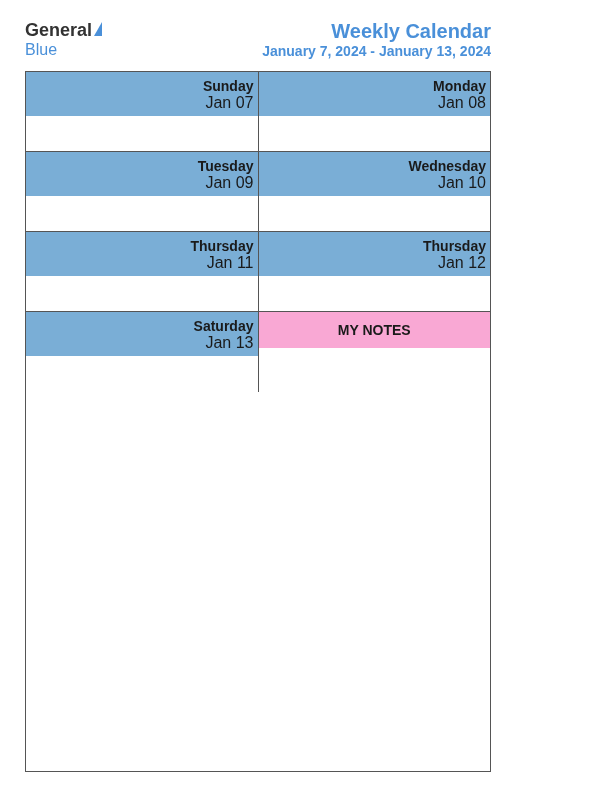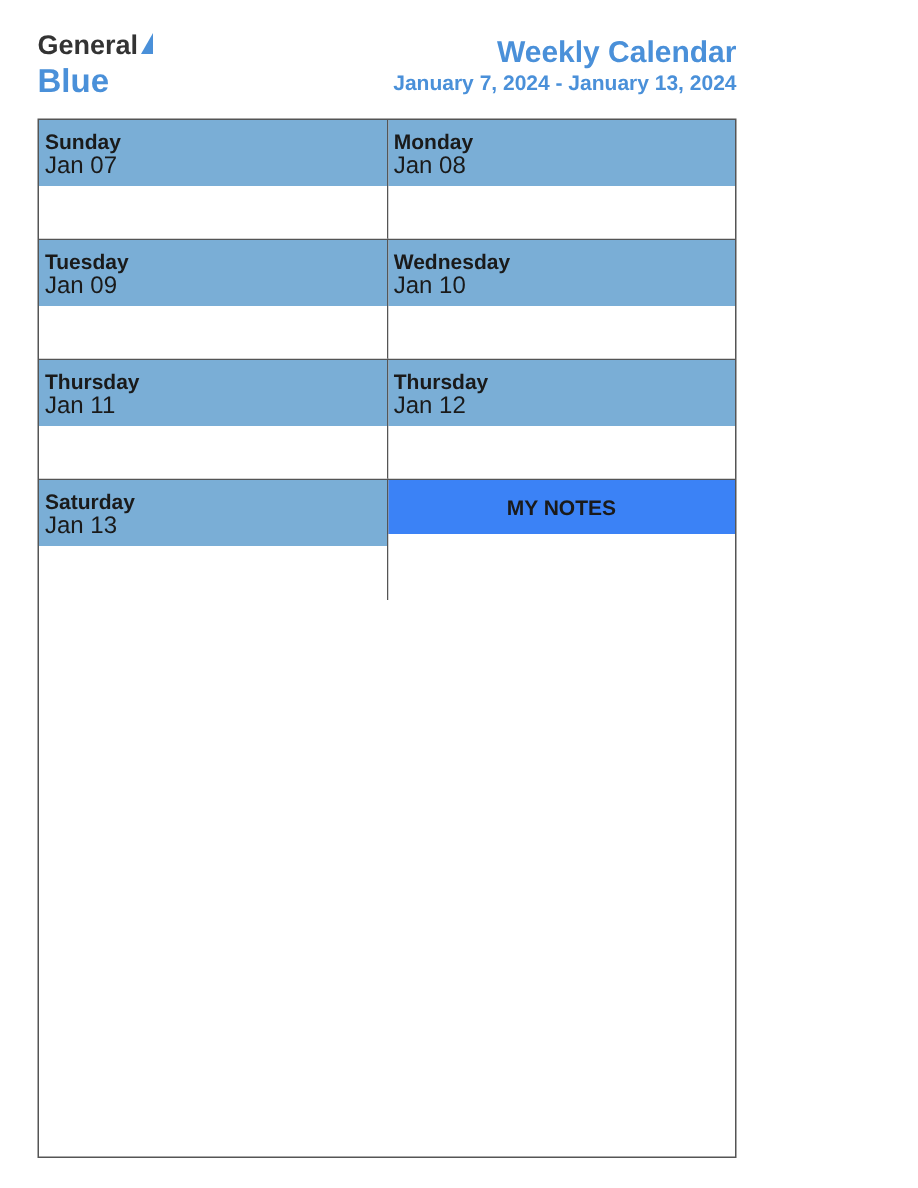--- a/index.html
+++ b/index.html
@@ -43,22 +43,22 @@
       gap: 0;
     }
 
     .logo-general {
       font-size: 18px;
       font-weight: bold;
       color: #333;
     }
 
     .logo-blue {
-      font-size: 22px;
-      font-weight: bold;
+      font-size: 16px;
+      font-weight: normal;
       color: #4a90d9;
     }
 
     .logo-triangle {
       width: 0;
       height: 0;
       border-left: 8px solid transparent;
       border-right: 0px solid transparent;
       border-bottom: 14px solid #4a90d9;
       display: inline-block;
@@ -106,21 +106,21 @@
       display: flex;
       flex-direction: column;
     }
 
     .cal-cell:last-child {
       border-right: none;
     }
 
     .cell-header {
       background-color: #7aaed6;
-      text-align: left;
+      text-align: right;
       padding: 6px 4px 4px 4px;
     }
 
     .cell-header .day-name {
       font-size: 14px;
       font-weight: bold;
       color: #1a1a1a;
     }
 
     .cell-header .day-date {
@@ -128,21 +128,21 @@
       color: #1a1a1a;
     }
 
     .cell-body {
       flex: 1;
       background: #fff;
       padding: 4px;
     }
 
     .notes-header {
-      background-color: #3b82f6;
+      background-color: #f9a8d4;
       display: flex;
       align-items: center;
       justify-content: center;
       flex: 0 0 auto;
       padding: 10px 17px;
     }
 
     .notes-header .notes-label {
       font-size: 14px;
       font-weight: bold;

